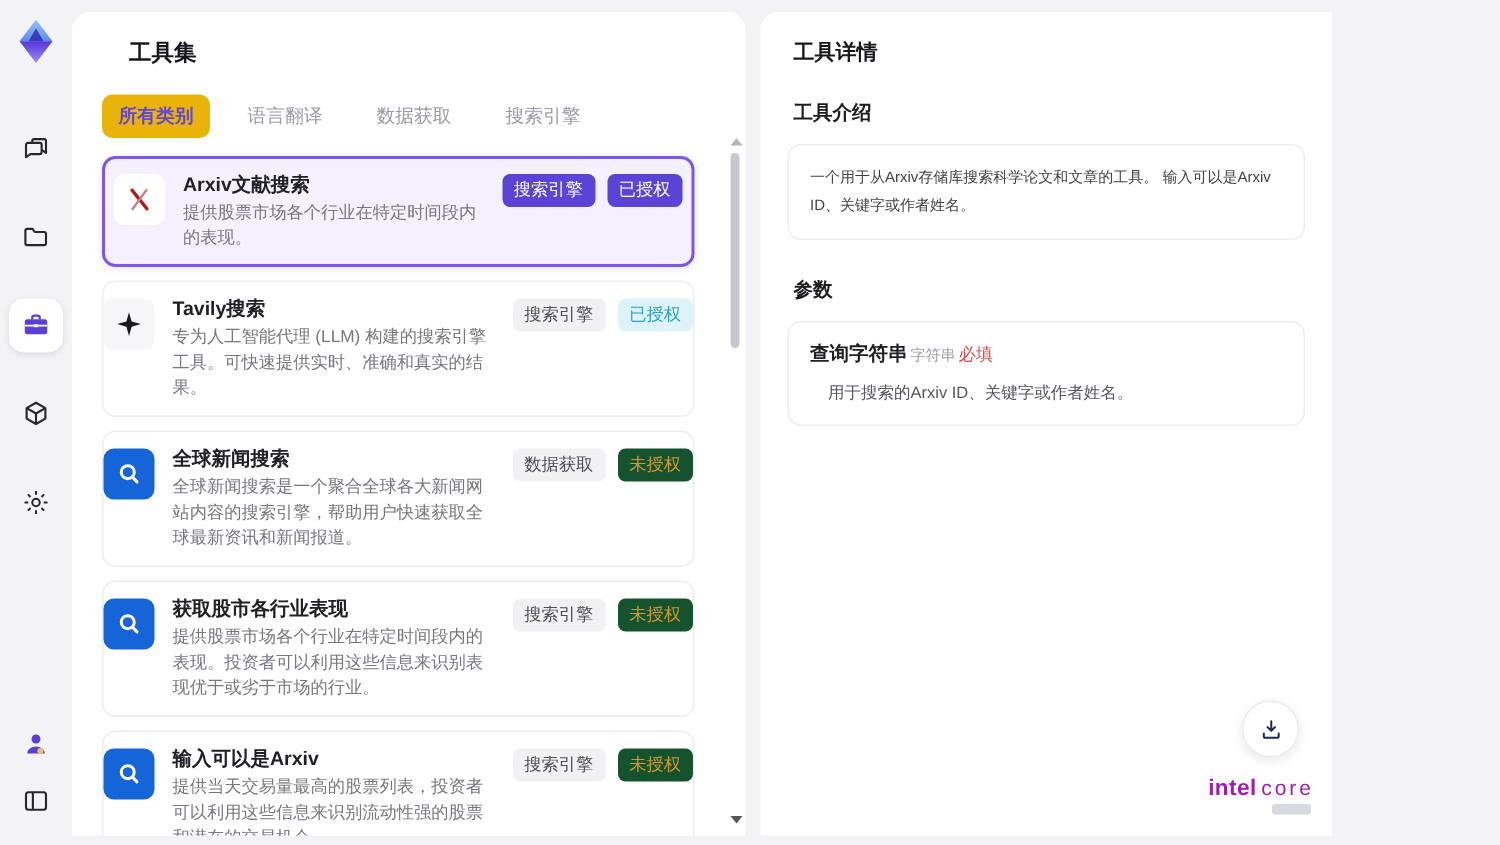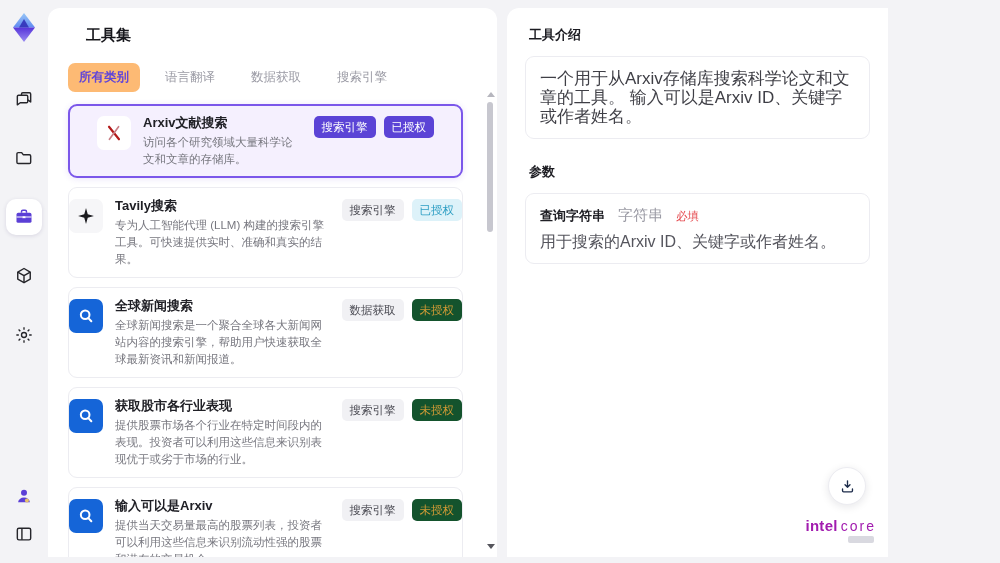--- a/index.html
+++ b/index.html
@@ -24,27 +24,27 @@
   .left-panel { position:absolute; left:48px; top:8px; width:449px; bottom:6px;
     background:#fff; border-radius:12px 12px 0 0; padding:16px 20px 0 20px; overflow:hidden; }
   .right-panel { position:absolute; left:507px; top:8px; right:0; bottom:6px;
     background:#fff; border-radius:12px 0 0 0; padding:18px 16px 0 16px; overflow:hidden; }
 
   .page-title { font-size:15px; font-weight:bold; color:#17171c; margin:2px 0 18px 18px; }
 
   
   .tabs { display:flex; align-items:center; gap:14px; margin-bottom:12px; }
   .tab { font-size:12.5px; color:#9a9aa4; padding:6px 11px; border-radius:7px; cursor:pointer; white-space:nowrap; }
-  .tab.selected { background:#fdba74; color:#6246d8; font-weight:bold;text-align:right; }
+  .tab.selected { background:#eab308; color:#6246d8; font-weight:bold;text-align:right; }
 
   
   .tool-list { display:flex; flex-direction:column; gap:9px; padding-right:14px; }
   .card { display:flex; gap:12px; border:1px solid #ececf1; border-radius:9px;
     padding:9px 0; background:#fff; cursor:pointer; align-items:flex-start; }
-  .card.selected { background:#f5f0fe; border:2px solid #7b57ea; padding:8px 27px;
+  .card.selected { background:#f5f0fe; border:2px solid #7b57ea; padding:8px 6px;
     box-shadow:0 1px 6px rgba(110,70,220,.15); }
   .tool-icon { width:34px; height:34px; border-radius:7px; flex:0 0 34px; display:flex;
     align-items:center; justify-content:center; background:#f6f6f8; margin-top:2px; }
   .tool-icon.blue { background:#1565d8; }
   .tool-icon svg { width:20px; height:20px; }
   .card-body { flex:1; min-width:0; }
   .card-title { font-size:13px; font-weight:bold; color:#202026; line-height:18px; }
   .card-desc { font-size:11.5px; color:#77777f; line-height:17px; margin-top:2px; }
   .card-tags { display:flex; gap:8px; flex:0 0 auto; margin-top:2px; }
   .tag { font-size:11.5px; line-height:14px; padding:4px 8px; border-radius:5px; white-space:nowrap; }
@@ -59,26 +59,26 @@
     border-left:4px solid transparent; border-right:4px solid transparent; }
   .scroll-up { top:0; border-bottom:5px solid #b6b6be; }
   .scroll-down { bottom:2px; border-top:5px solid #55555c; }
   .scroll-thumb { position:absolute; top:10px; left:1px; width:6px; height:130px;
     background:#c7c7cf; border-radius:3px; }
 
   
   .detail-title { font-size:14px; font-weight:bold; color:#17171c; margin:0 0 22px 6px; }
   .section-heading { font-size:13px; font-weight:bold; color:#1b1b21; margin:0 0 12px 6px; }
   .detail-box { border:1px solid #ececf1; border-radius:9px; padding:12px 14px; margin:0 2px 24px 2px; }
-  .intro-text { font-size:17px; color:#3f3f46; line-height:19px; }
-  .param-name-row { display:flex; align-items:baseline; gap:13px; margin-bottom:8px; }
+  .intro-text { font-size:10px; color:#3f3f46; line-height:19px; }
+  .param-name-row { display:flex; align-items:baseline; gap:2px; margin-bottom:8px; }
   .param-name { font-size:13px; font-weight:bold; color:#202026; }
-  .param-type { font-size:15px; color:#9a9aa4; }
+  .param-type { font-size:10px; color:#9a9aa4; }
   .param-required { font-size:11.5px; color:#e5484d; }
-  .param-desc { font-size:16px; color:#55555d; line-height:18px; }
+  .param-desc { font-size:11px; color:#55555d; line-height:18px;margin-left:12px; }
 
   
   .fab-download { position:absolute; right:22px; bottom:52px; width:38px; height:38px;
     border-radius:50%; background:#fff; border:1px solid #ececf1; display:flex; align-items:center;
     justify-content:center; color:#1c2b4a; box-shadow:0 2px 8px rgba(20,20,40,.10); cursor:pointer; }
   .fab-download svg { width:17px; height:17px; }
   .intel-brand { position:absolute; right:12px; bottom:14px; text-align:center; color:#a21caf; }
   .intel-brand .line { display:flex; align-items:baseline; gap:3px; justify-content:center; }
   .intel-word { font-size:15px; font-weight:bold; letter-spacing:.3px; }
   .core-word { font-size:14px; font-weight:400; letter-spacing:2px; }
@@ -172,21 +172,21 @@
 
       <div class="card selected">
         <div class="tool-icon" style="background:#fff;">
           <svg viewBox="0 0 24 24" fill="none" stroke-linecap="round">
             <path d="M6 4.5L18 19.5" stroke="#b31b1b" stroke-width="2.6"></path>
             <path d="M17.5 4.5L6.5 19.5" stroke="#c97f86" stroke-width="2"></path>
           </svg>
         </div>
         <div class="card-body">
           <div class="card-title">Arxiv文献搜索</div>
-          <div class="card-desc">访问各个研究领域大量科学论文和文章的存储库。</div>
+          <div class="card-desc">提供股票市场各个行业在特定时间段内的表现。</div>
         </div>
         <div class="card-tags">
           <span class="tag tag-solid">搜索引擎</span>
           <span class="tag tag-solid">已授权</span>
         </div>
       </div>
 
       <div class="card">
         <div class="tool-icon">
           <svg viewBox="0 0 24 24">
@@ -257,20 +257,21 @@
     </div>
 
     <div class="scrollbar">
       <div class="scroll-up"></div>
       <div class="scroll-thumb"></div>
       <div class="scroll-down"></div>
     </div>
   </div>
 
   <div class="right-panel">
+    <div class="detail-title">工具详情</div>
 
     <div class="section-heading">工具介绍</div>
     <div class="detail-box">
       <div class="intro-text">一个用于从Arxiv存储库搜索科学论文和文章的工具。 输入可以是Arxiv ID、关键字或作者姓名。</div>
     </div>
 
     <div class="section-heading">参数</div>
     <div class="detail-box">
       <div class="param-name-row">
         <span class="param-name">查询字符串</span>

